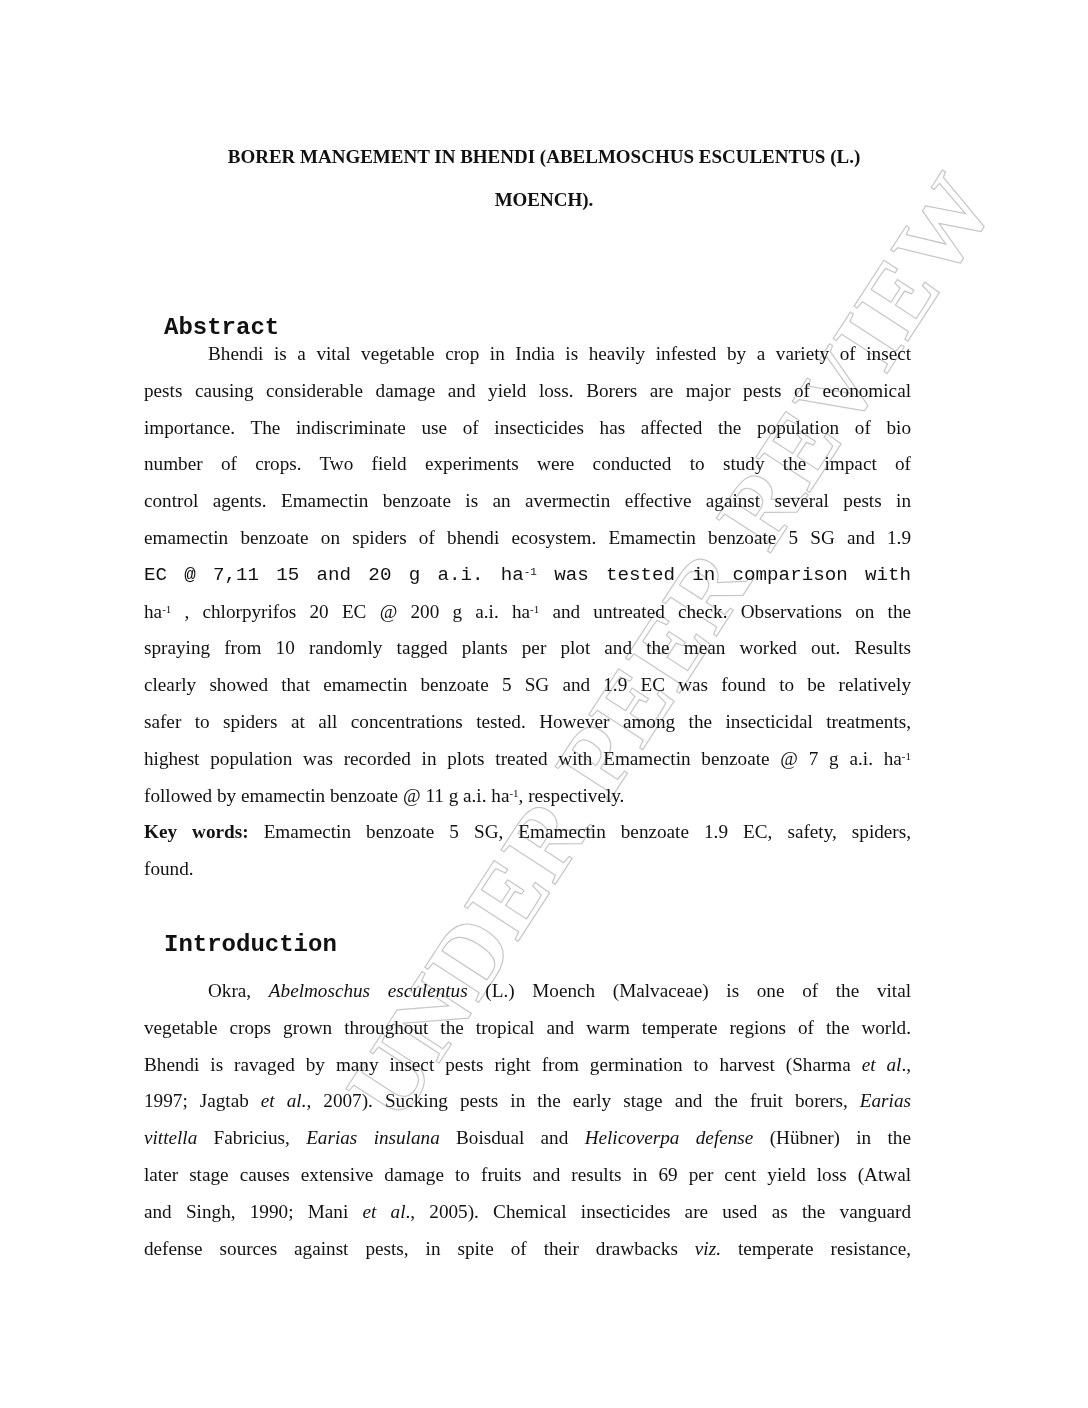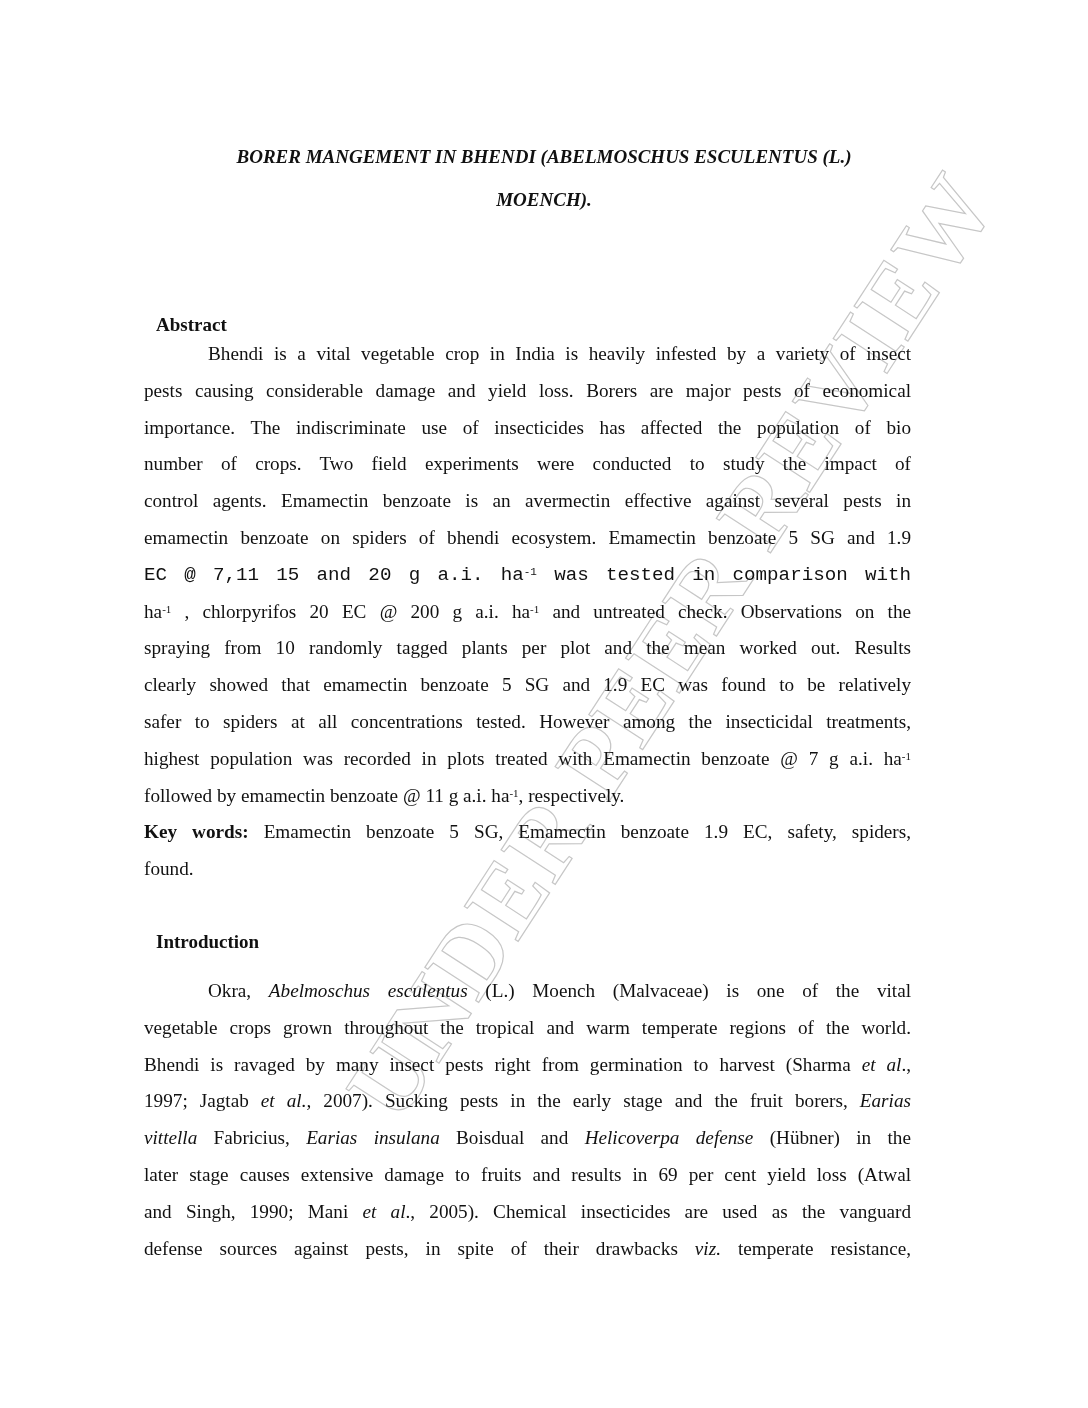--- a/index.html
+++ b/index.html
@@ -1,23 +1,23 @@
 <!DOCTYPE html>
 <html><head>
 <meta charset="utf-8">
 <style>
   html, body { margin:0; padding:0; background:#ffffff; }
   body { width:1088px; height:1408px; position:relative; overflow:hidden;
          font-family:"Liberation Serif", serif; color:#111; }
   .page { position:absolute; left:0; top:0; width:1088px; height:1408px; }
   .title { position:absolute; left:160px; width:768px; text-align:center;
-           font-weight:bold; font-size:19px; letter-spacing:0px;font-style:italic; }
+           font-weight:bold; font-size:19px; letter-spacing:0px; }
   .t1 { top:146px; }
   .t2 { top:189px; }
-  .heading { position:absolute; left:156px; font-weight:bold; font-size:19px; }
+  .heading { position:absolute; left:164px; font-weight:bold; font-size:24px;font-family:Liberation Mono, monospace; }
   .body-block { position:absolute; left:144px; width:767px; font-size:19.2px;
                 line-height:36.8px; text-align:justify; }
   .line { display:block; height:36.8px; white-space:nowrap; text-align:justify;
           text-align-last:justify; }
   .line.last { text-align-last:left; }
   .indent { padding-left:64px; }
   sup { font-size:11px; vertical-align:top; position:relative; top:-3px; }
   i { font-style:italic; }
   b { font-weight:bold; }
   .watermark { position:absolute; left:120px; top:590px; transform:rotate(-57deg);

